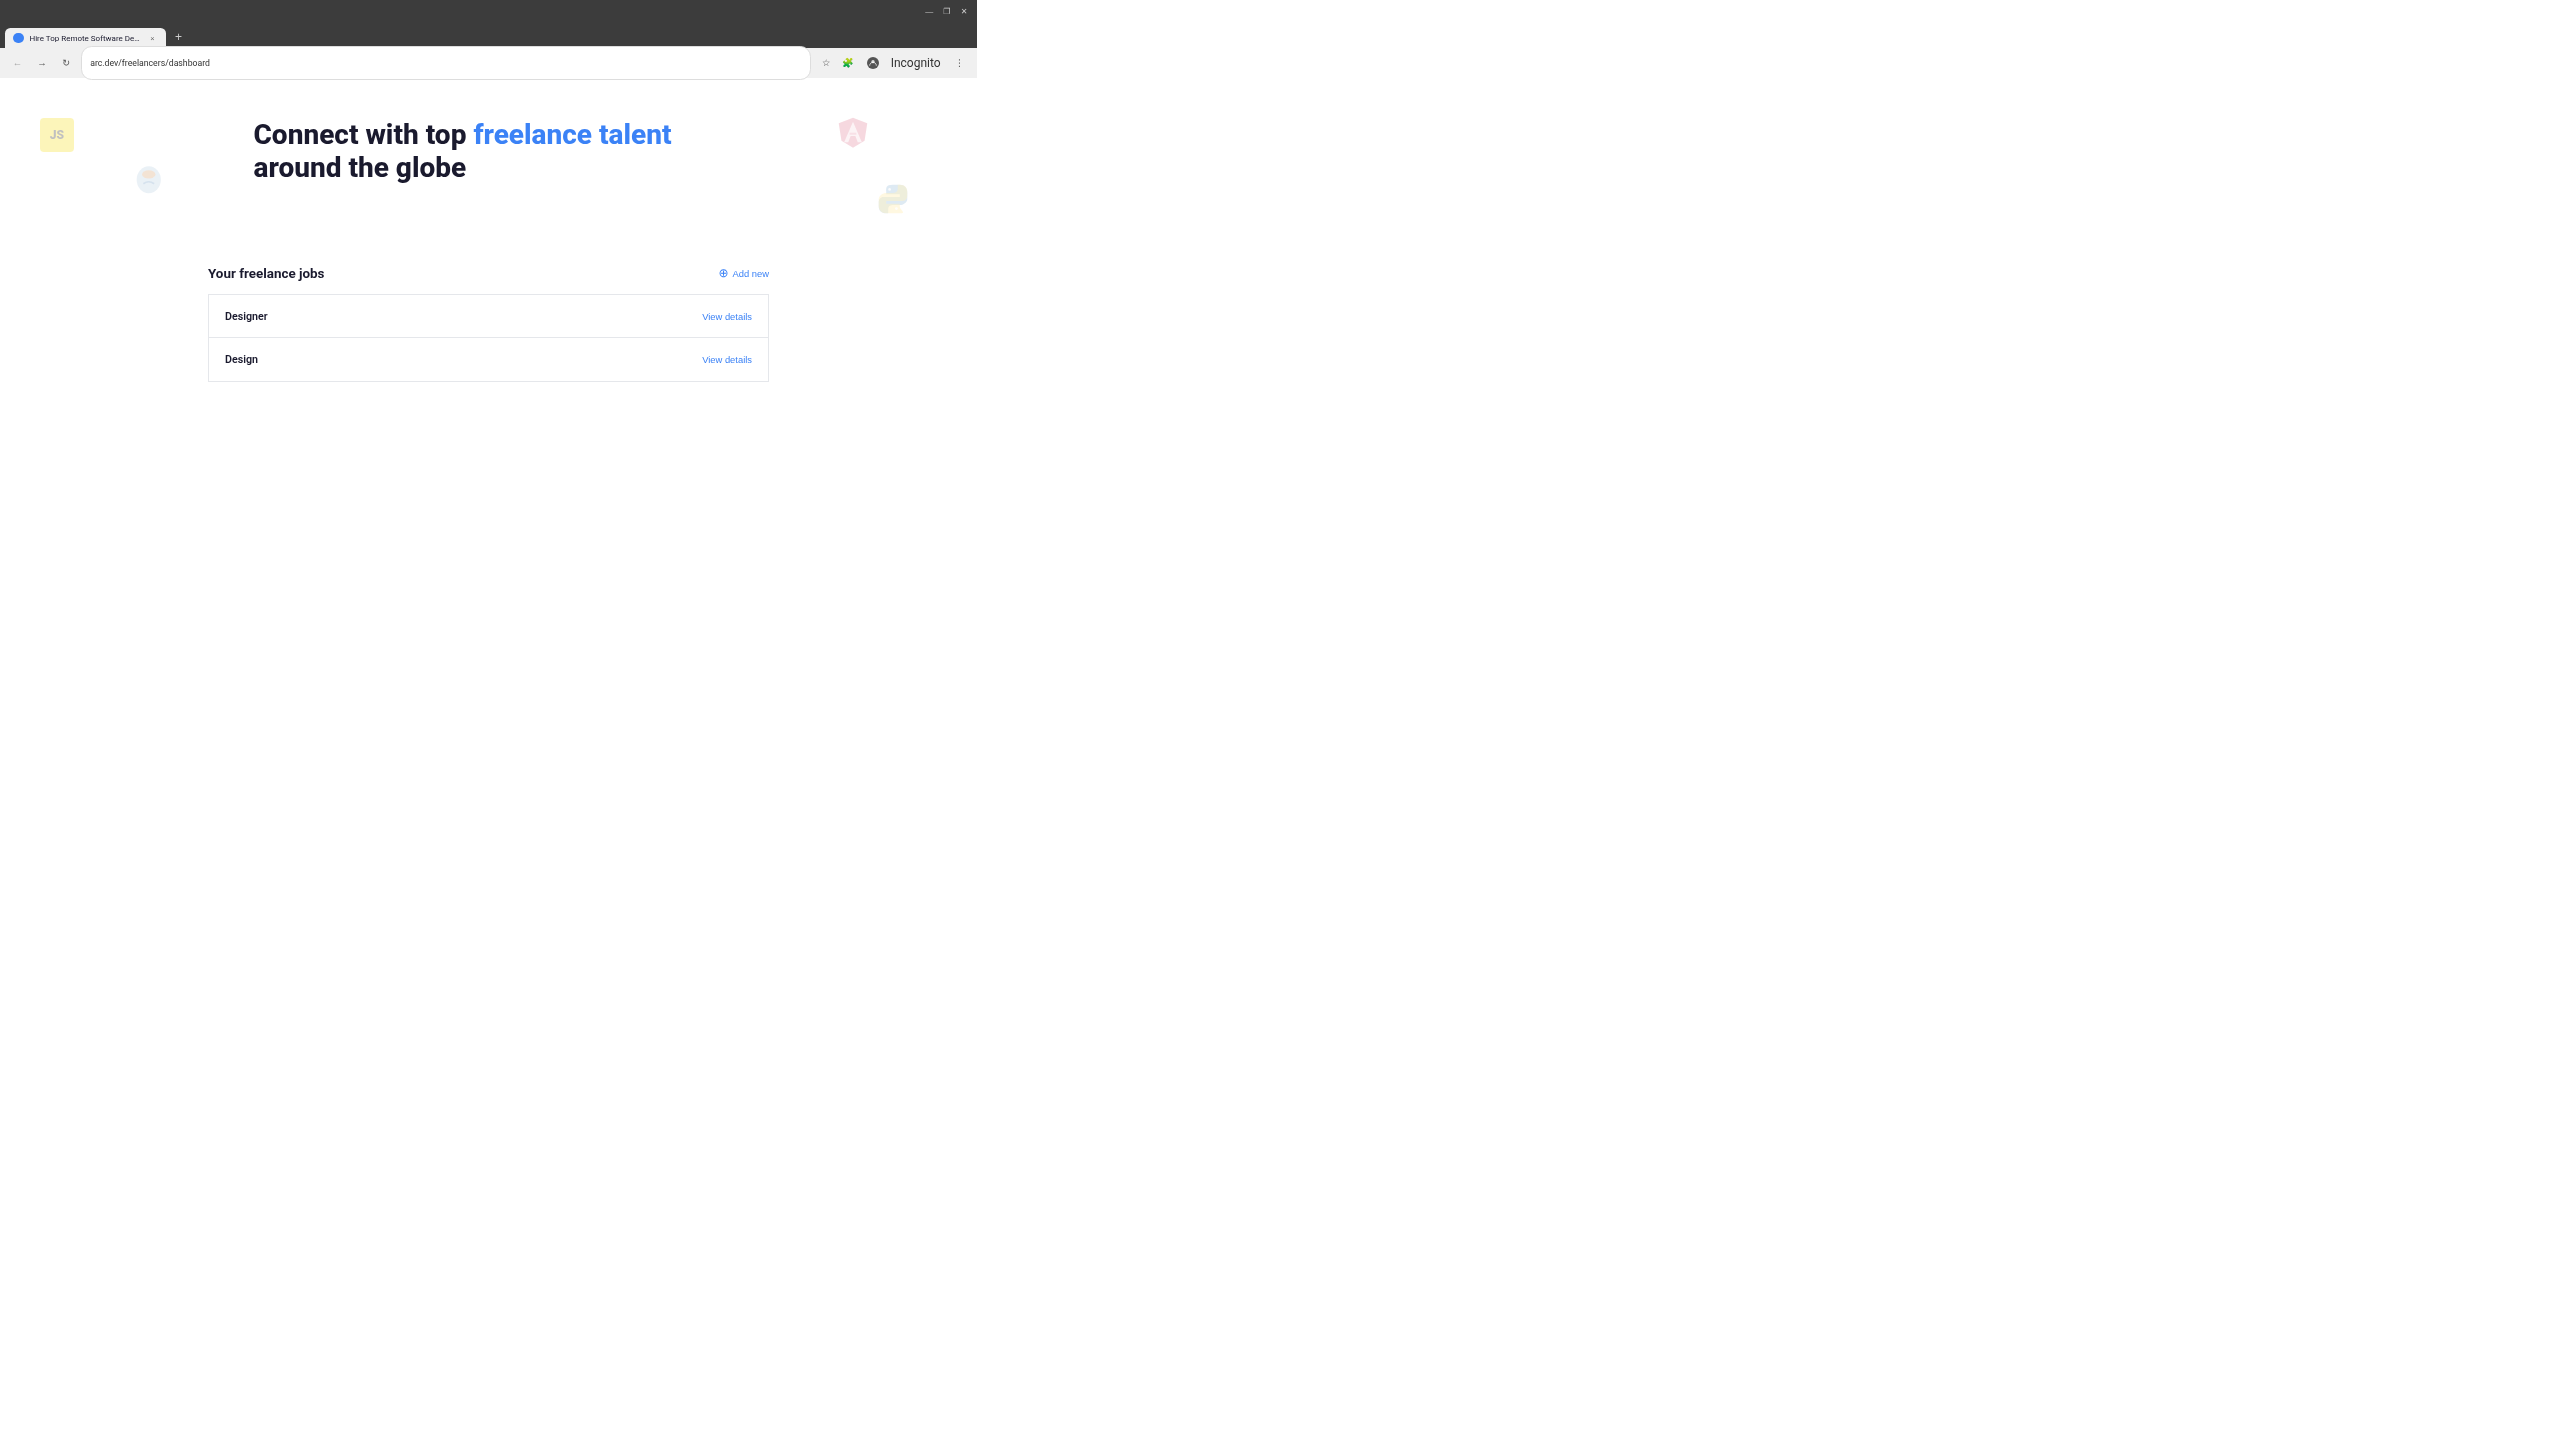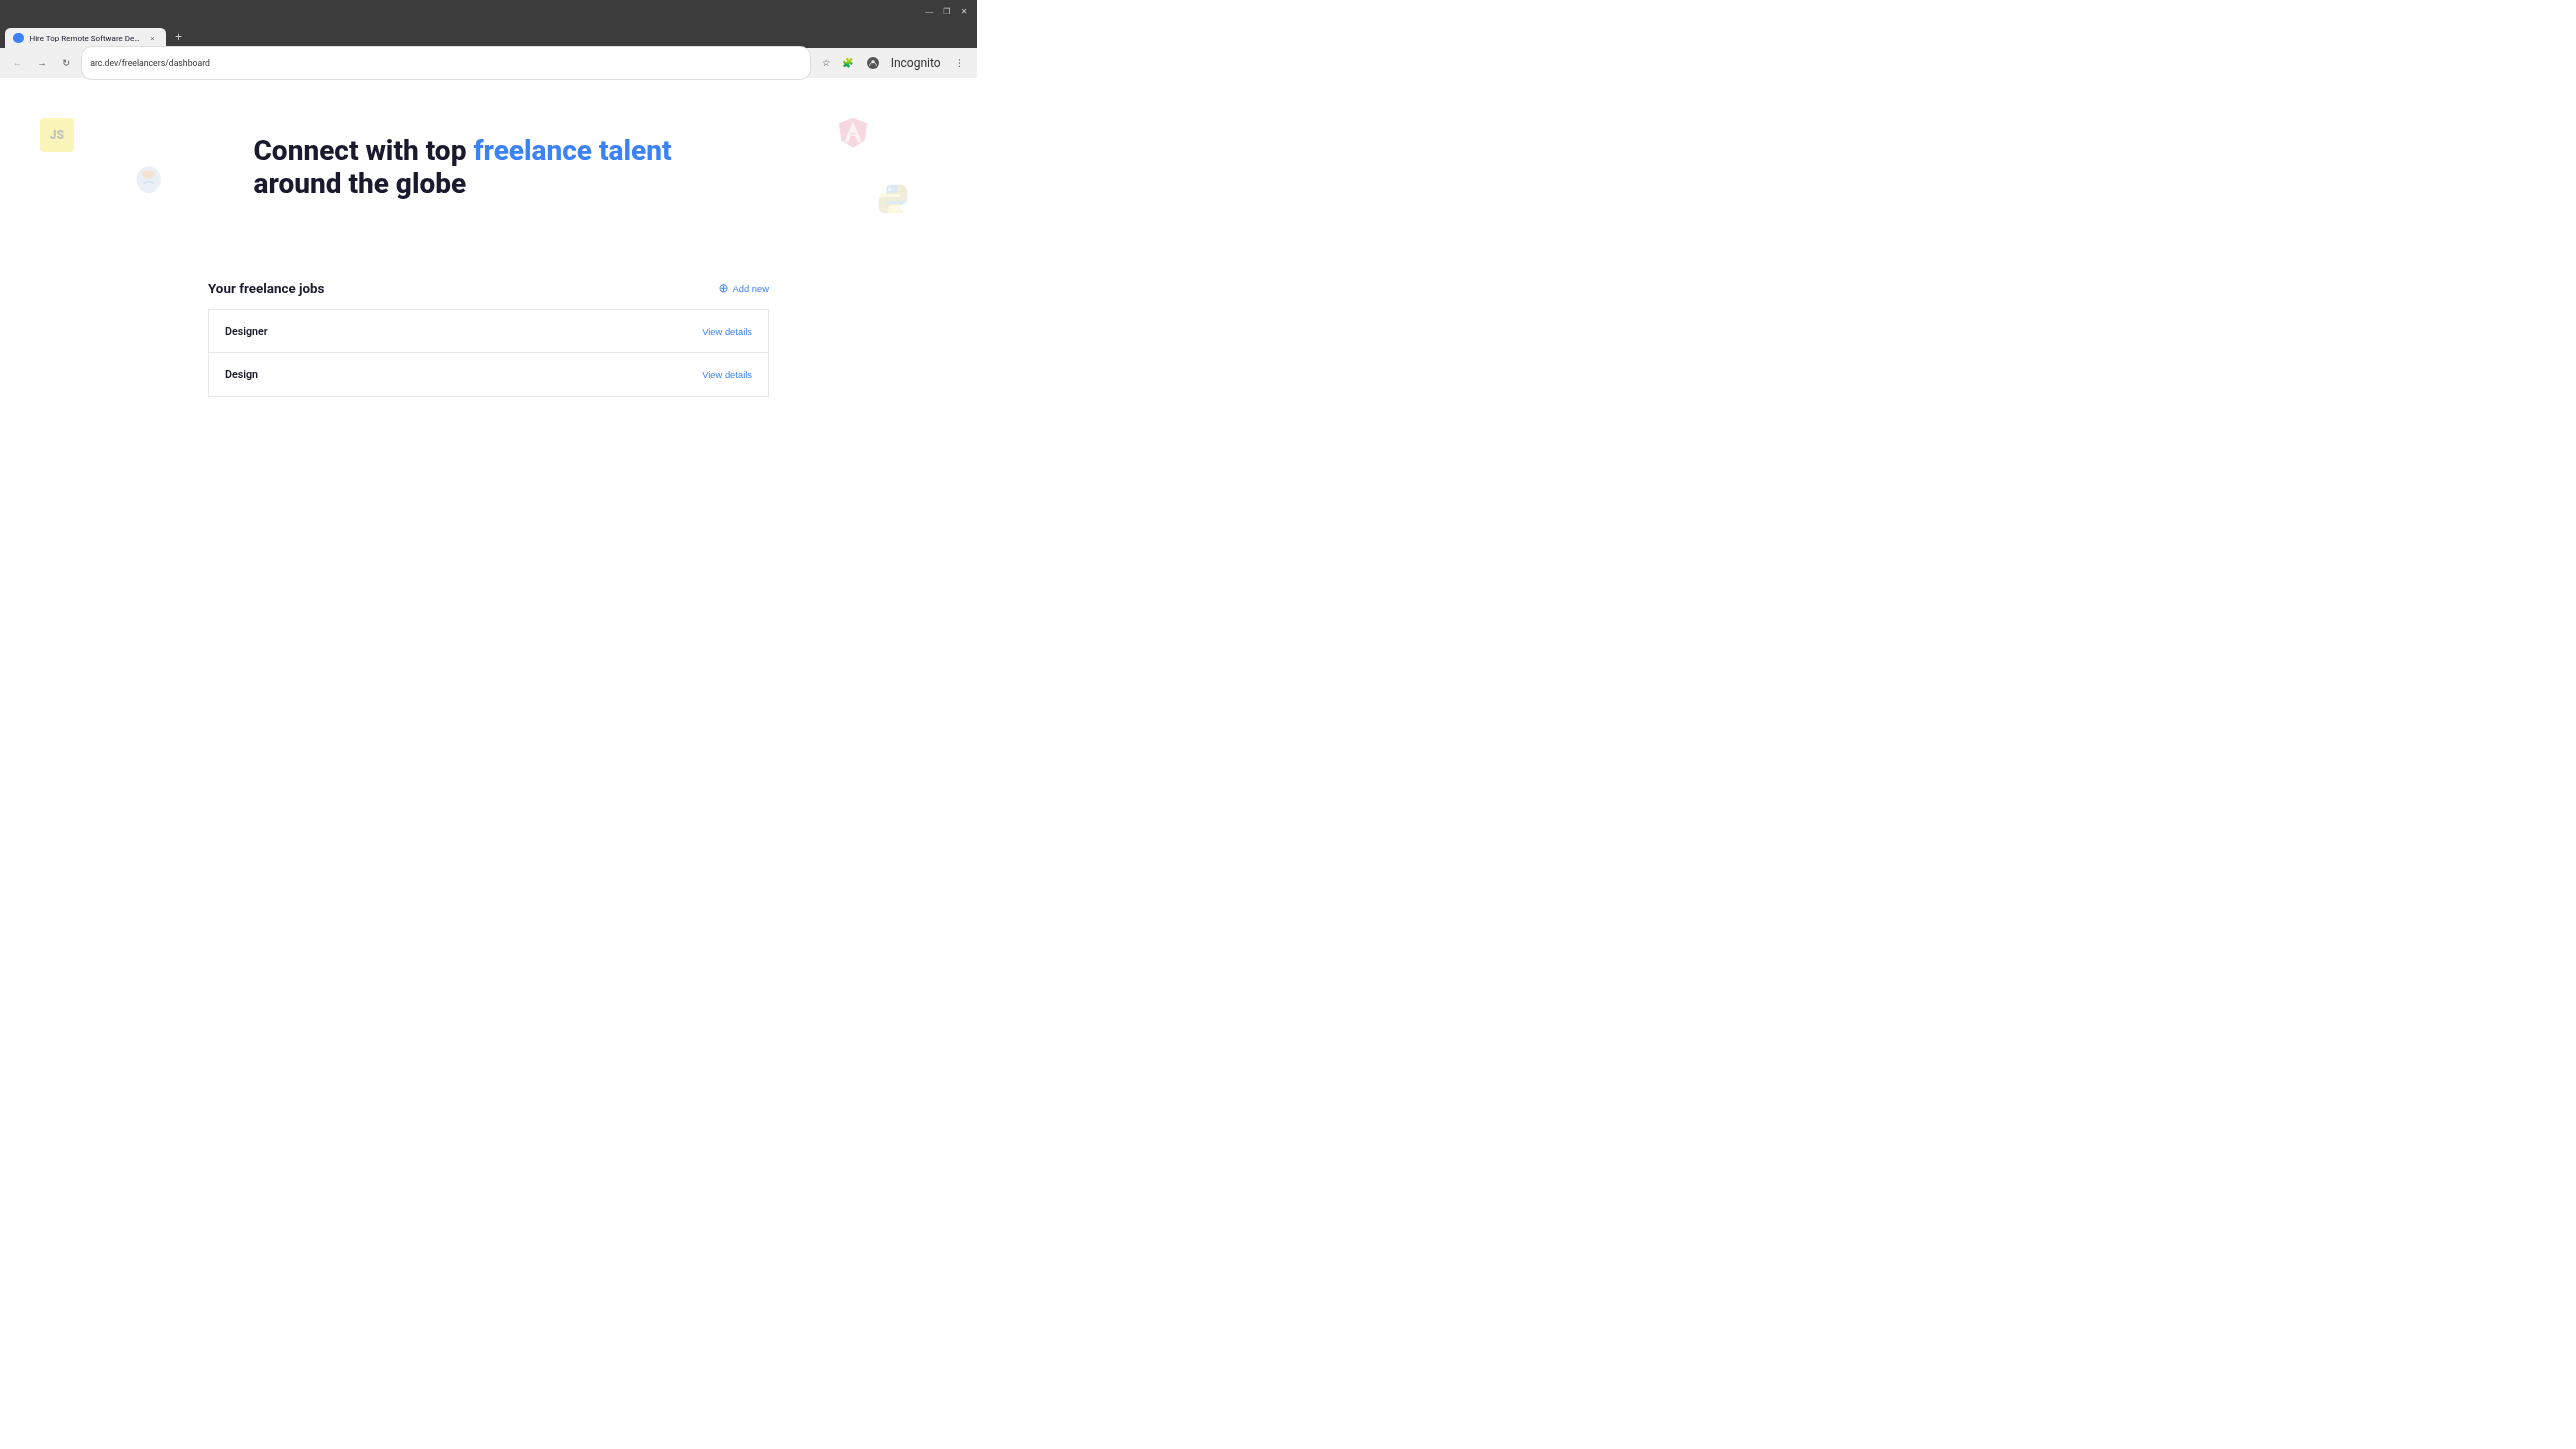--- a/index.html
+++ b/index.html
@@ -259,21 +259,21 @@
       overflow: hidden;
       min-height: 188px;
     }
 
     .hero-title {
       font-size: 28px;
       font-weight: 800;
       line-height: 1.2;
       color: #1a1a2e;
       max-width: 470px;
-      margin: 16px auto;
+      margin: 0 auto;
     }
 
     .hero-title .highlight {
       color: #3b82f6;
     }
 
     
     .floating-icon {
       position: absolute;
       opacity: 0.35;
@@ -325,21 +325,21 @@
       height: 34px;
       display: flex;
       align-items: center;
       justify-content: center;
       opacity: 0.3;
     }
 
     
     .jobs-section {
       max-width: 604px;
-      margin: 15px auto;
+      margin: 0 auto;
       padding: 0 21.5px 27px;
     }
 
     .jobs-header {
       display: flex;
       align-items: center;
       justify-content: space-between;
       margin-bottom: 13.4px;
     }
 

